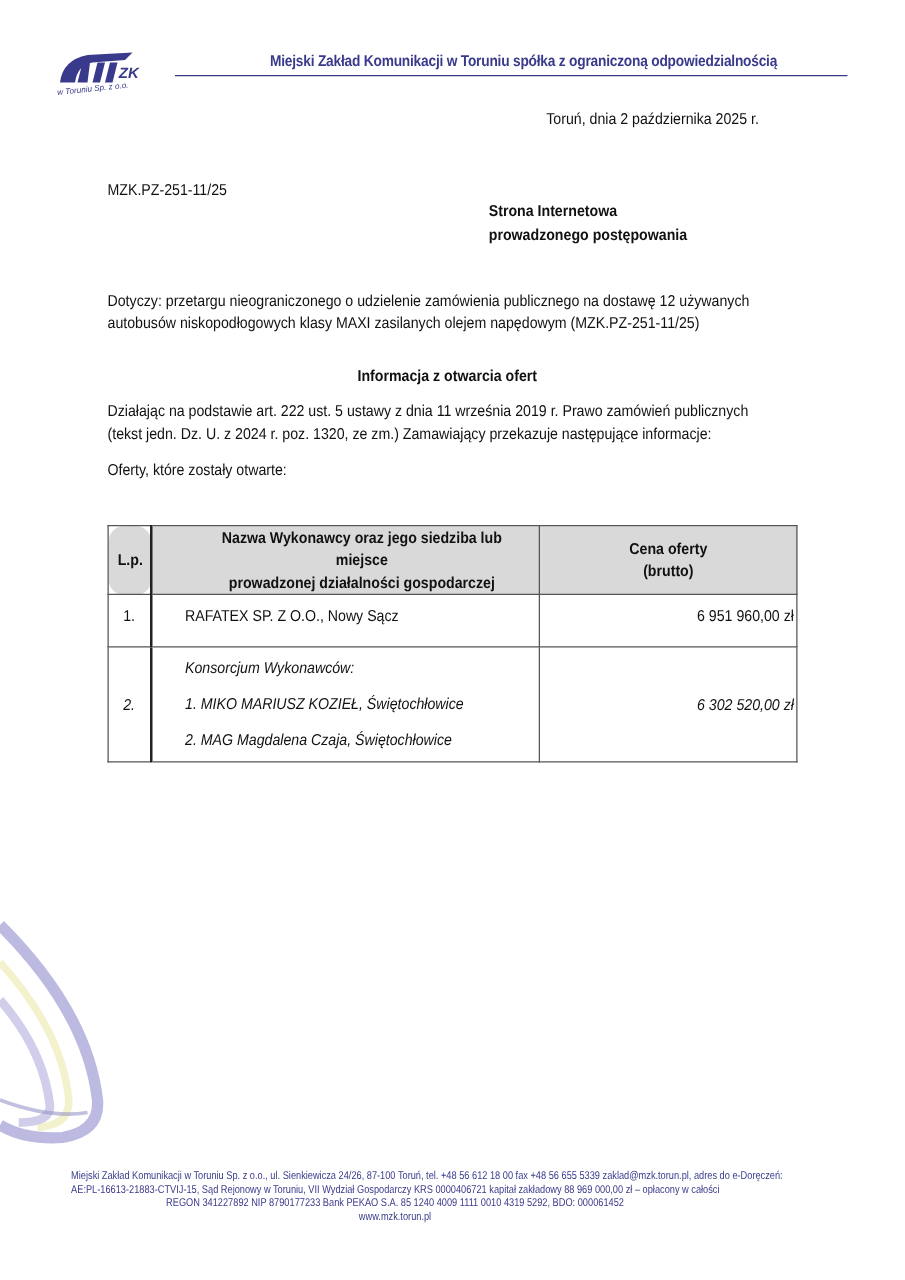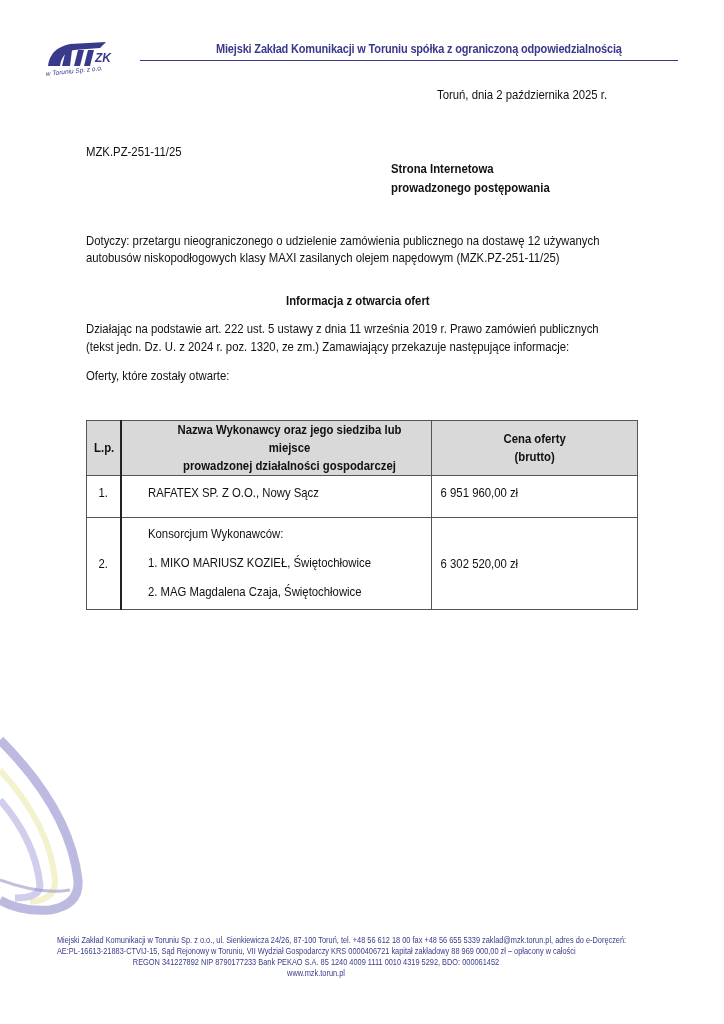--- a/index.html
+++ b/index.html
@@ -28,29 +28,29 @@
 
     table.offers {
       position: absolute; left: 86px; top: 420px; width: 552px;
       border-collapse: collapse; font-size: 12.6px;
     }
     table.offers th, table.offers td { border: 1px solid #555; vertical-align: middle; }
     table.offers th { background: #d9d9d9; font-weight: bold; height: 54px; text-align: center; line-height: 18px; }
     table.offers .col-lp { width: 35px; }
     table.offers .col-name { width: 311px; padding-left: 26px; }
     table.offers .col-price { width: 206px; }
-    table.offers th.col-lp, table.offers td.col-lp { border-right: 2px solid #222; }
+    table.offers th.col-lp, table.offers td.col-lp { border-right: 2px solid #222; border-radius: 12px; }
     .cell-inner { display: inline-block; transform: scaleX(0.9); }
     td.col-lp { text-align: center; }
     td.col-name { padding-left: 4px; text-align: left; margin-left: 35px; }
-    td.col-price { padding-right: 2px; }
+    td.col-price { text-align: right; padding-right: 2px; }
     tr.row1 td { height: 42px; }
     tr.row1 td.col-name, tr.row1 td.col-price { vertical-align: top; padding-top: 10px; }
     tr.row1 td.col-lp { vertical-align: top; padding-top: 10px; }
-    tr.row2 td { height: 92px; }
+    tr.row2 td { height: 92px; font-style: italic; }
     .consortium-line { display: block; line-height: 29px; }
     .price-inner { transform-origin: right center; }
 
     .deco { position: absolute; left: 0; top: 730px; width: 90px; height: 190px; }
 
     .footer {
       position: absolute; left: 0; top: 935px; width: 632px; text-align: center;
       font-size: 9px; line-height: 11px; color: #3a3a8c;
     }
     .footer span { display: block; transform: scaleX(0.82); white-space: nowrap; }

